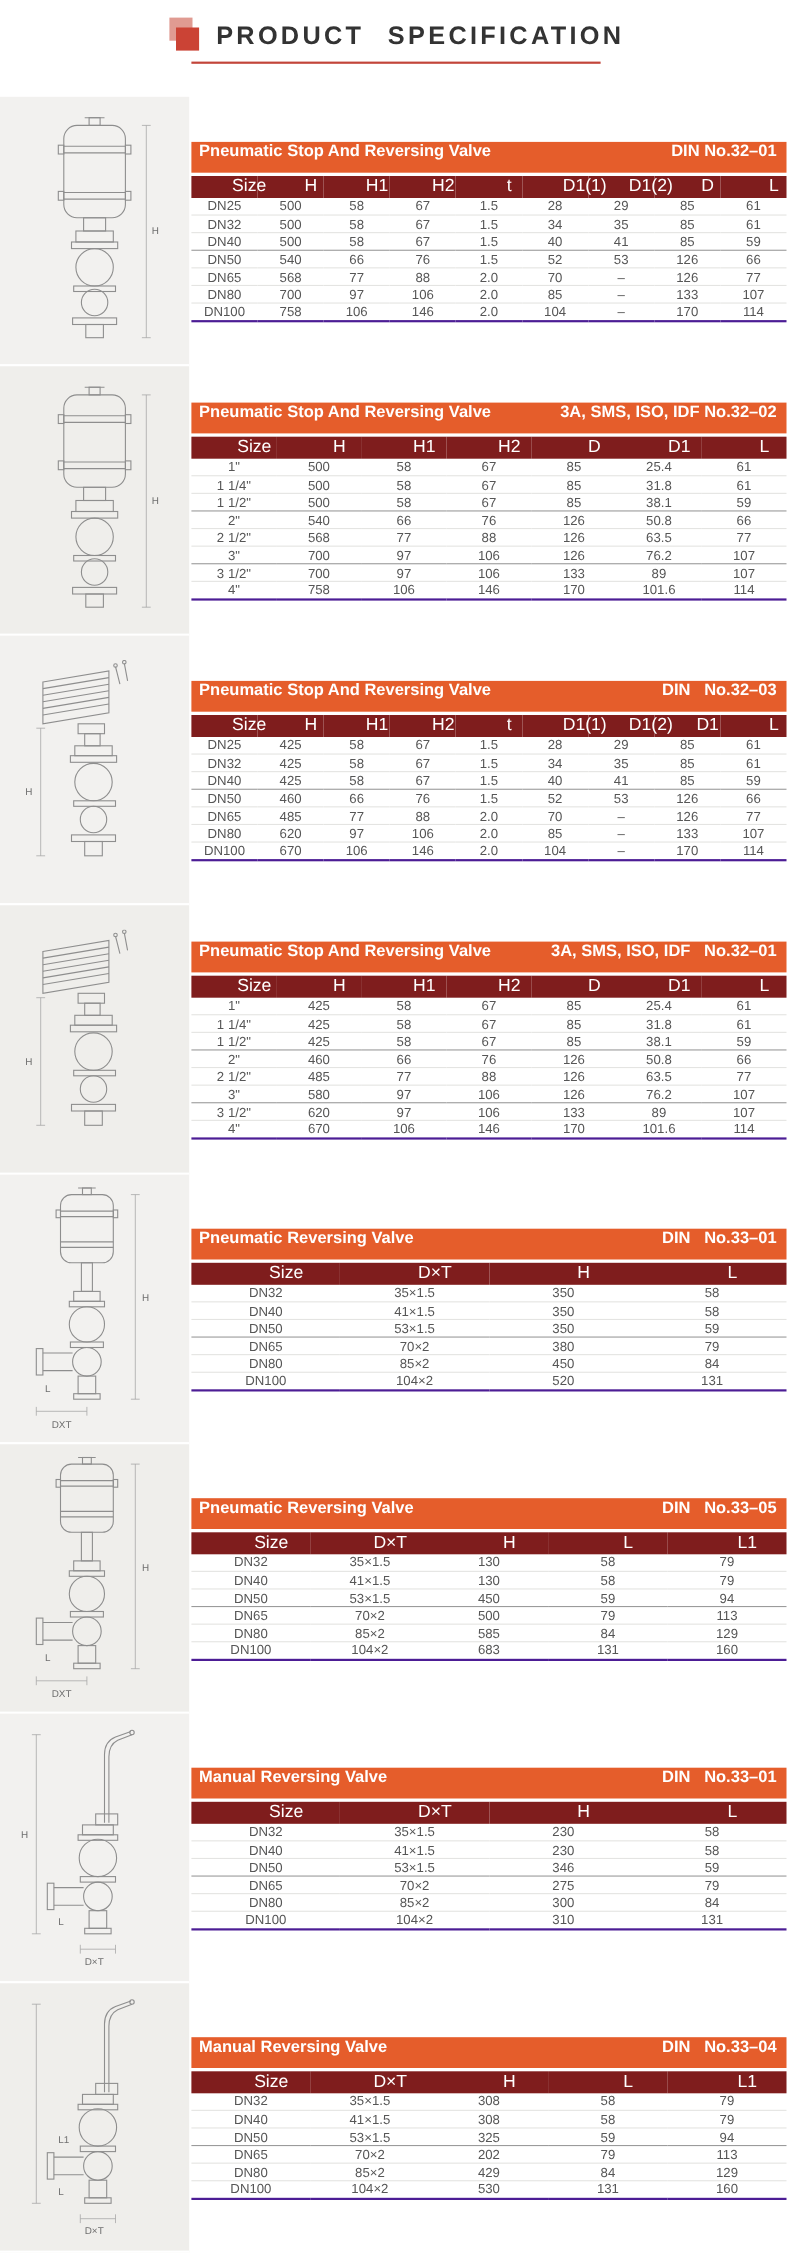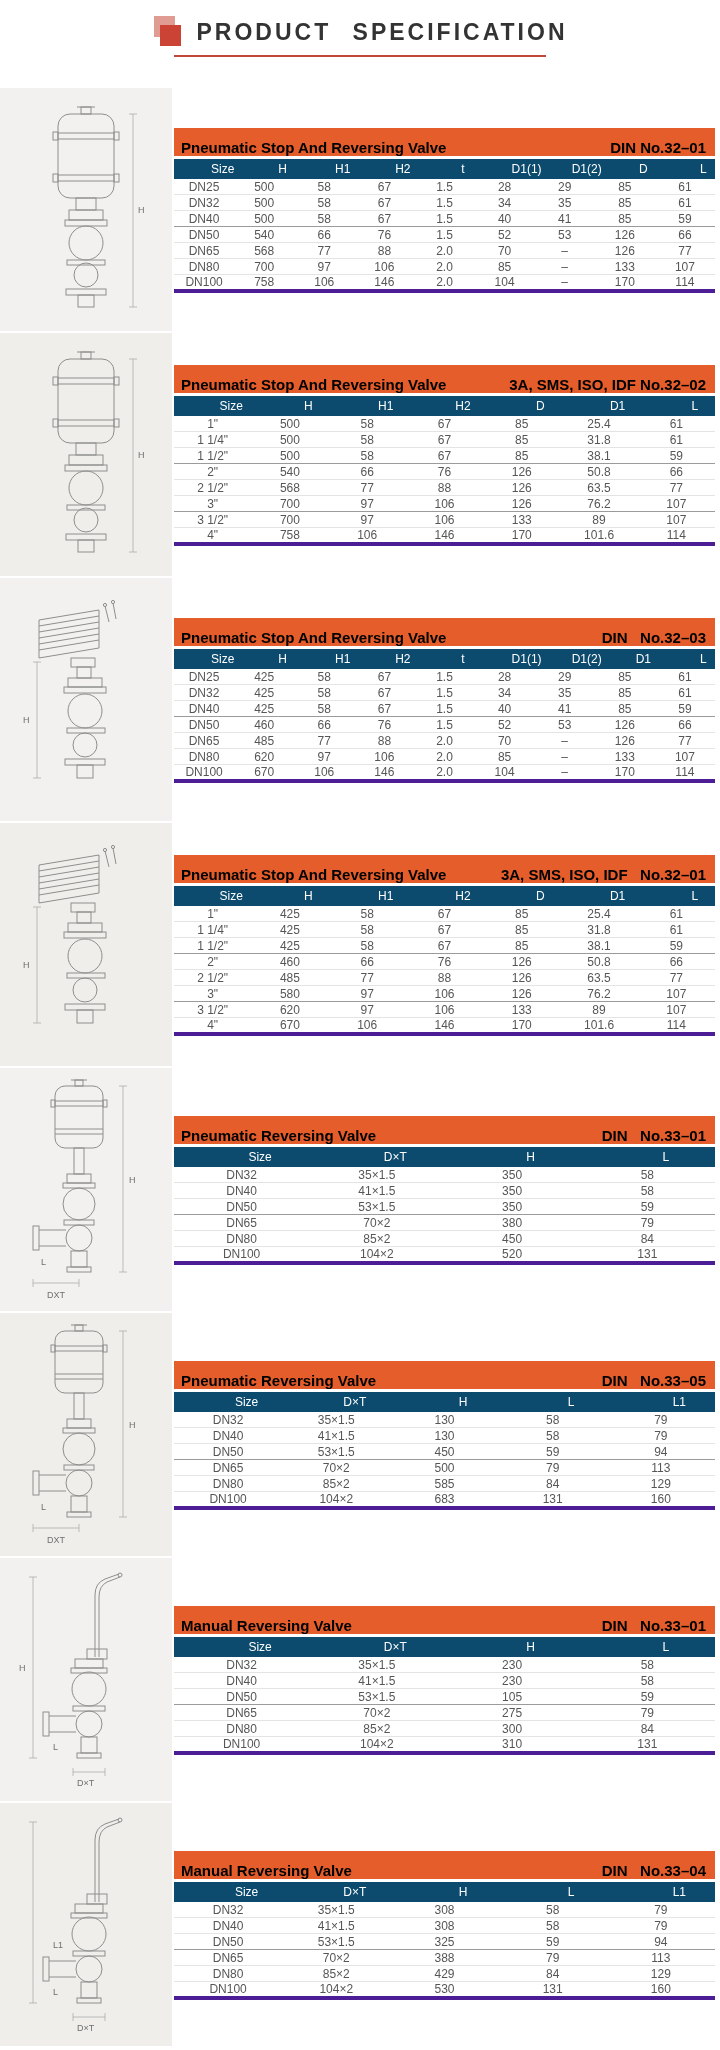--- a/index.html
+++ b/index.html
@@ -16,31 +16,31 @@
   .brand-underline { width:372px; height:2px; background:#C2453A; margin:3px auto 4px auto; }
   .tagline { font-size:8px; color:#8f8f8f; letter-spacing:0.4px; }
 
   
   .spec-section { display:flex; height:245px; }
   .drawing-col { width:172px; background:#F2F1EF; border-bottom:2px solid #ffffff;
                  display:flex; align-items:center; justify-content:center; }
   .spec-section:nth-child(even) .drawing-col { background:#EFEEEB; }
   .table-col { flex:1; display:flex; flex-direction:column; justify-content:center; padding:0 5px 0 2px; }
 
-  .title-bar { display:flex; justify-content:space-between; align-items:flex-end;
-               background:#E55D2B; color:#000000; height:28px; padding:0 9px 0 7px;
+  .title-bar { display:flex; justify-content:space-between; align-items:flex-start;
+               background:#E55D2B; color:#ffffff; height:28px; padding:0 9px 0 7px;
                font-weight:bold; font-size:15px; }
   .title-bar .standard { white-space:pre; }
 
   table { width:100%; border-collapse:collapse; table-layout:fixed; margin-top:3px; }
-  thead th { background:#0c4a6e; color:#ffffff; font-weight:normal; font-size:12px; height:20px; text-align:center;padding-left:37px; }
+  thead th { background:#7f1d1d; color:#ffffff; font-weight:normal; font-size:16px; height:20px; text-align:center;padding-left:37px; }
   tbody td { text-align:center; font-size:12px; color:#565656; height:16px;
              border-bottom:1px solid #E4E4E2; white-space:nowrap; overflow:hidden; }
   tbody tr.group-end td { border-bottom:1px solid #9b9b9b; }
-  tbody tr:last-child td { border-bottom:4px solid #4c1d95; }
+  tbody tr:last-child td { border-bottom:2px solid #4c1d95; }
   .drawing-col svg { display:block; }
   svg * { stroke:#8e8e8e; stroke-width:1; fill:none; }
   svg .dim { stroke:#a5a5a5; stroke-width:0.7; }
   svg text { stroke:none; fill:#6f6f6f; font-size:9px; font-family:"Liberation Sans",sans-serif; }
 </style>
 </head>
 <body>
 
 <header class="page-header">
   <div class="brand">
@@ -799,21 +799,21 @@
             </tr>
             <tr>
               <td>DN40</td>
               <td>41×1.5</td>
               <td>230</td>
               <td>58</td>
             </tr>
             <tr class="group-end">
               <td>DN50</td>
               <td>53×1.5</td>
-              <td>105</td>
+              <td>346</td>
               <td>59</td>
             </tr>
             <tr>
               <td>DN65</td>
               <td>70×2</td>
               <td>275</td>
               <td>79</td>
             </tr>
             <tr>
               <td>DN80</td>
@@ -894,21 +894,21 @@
             <tr class="group-end">
               <td>DN50</td>
               <td>53×1.5</td>
               <td>325</td>
               <td>59</td>
               <td>94</td>
             </tr>
             <tr>
               <td>DN65</td>
               <td>70×2</td>
-              <td>388</td>
+              <td>202</td>
               <td>79</td>
               <td>113</td>
             </tr>
             <tr>
               <td>DN80</td>
               <td>85×2</td>
               <td>429</td>
               <td>84</td>
               <td>129</td>
             </tr>

